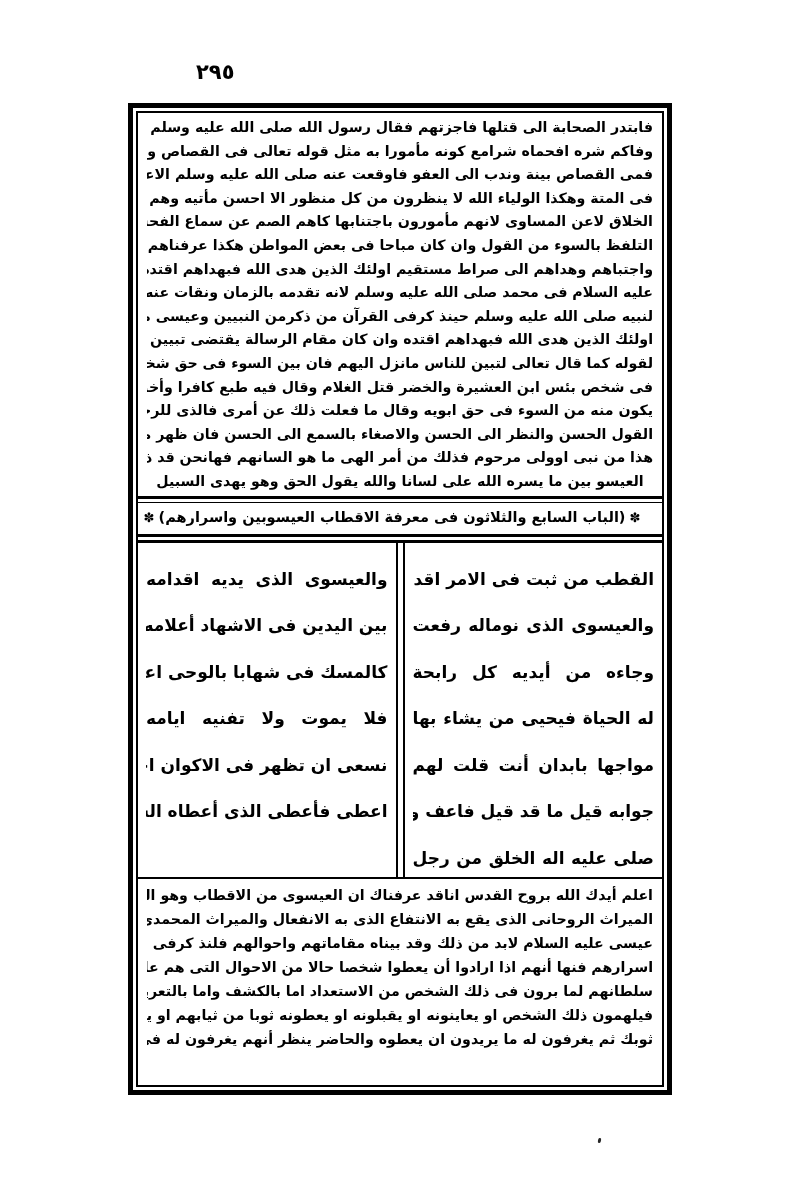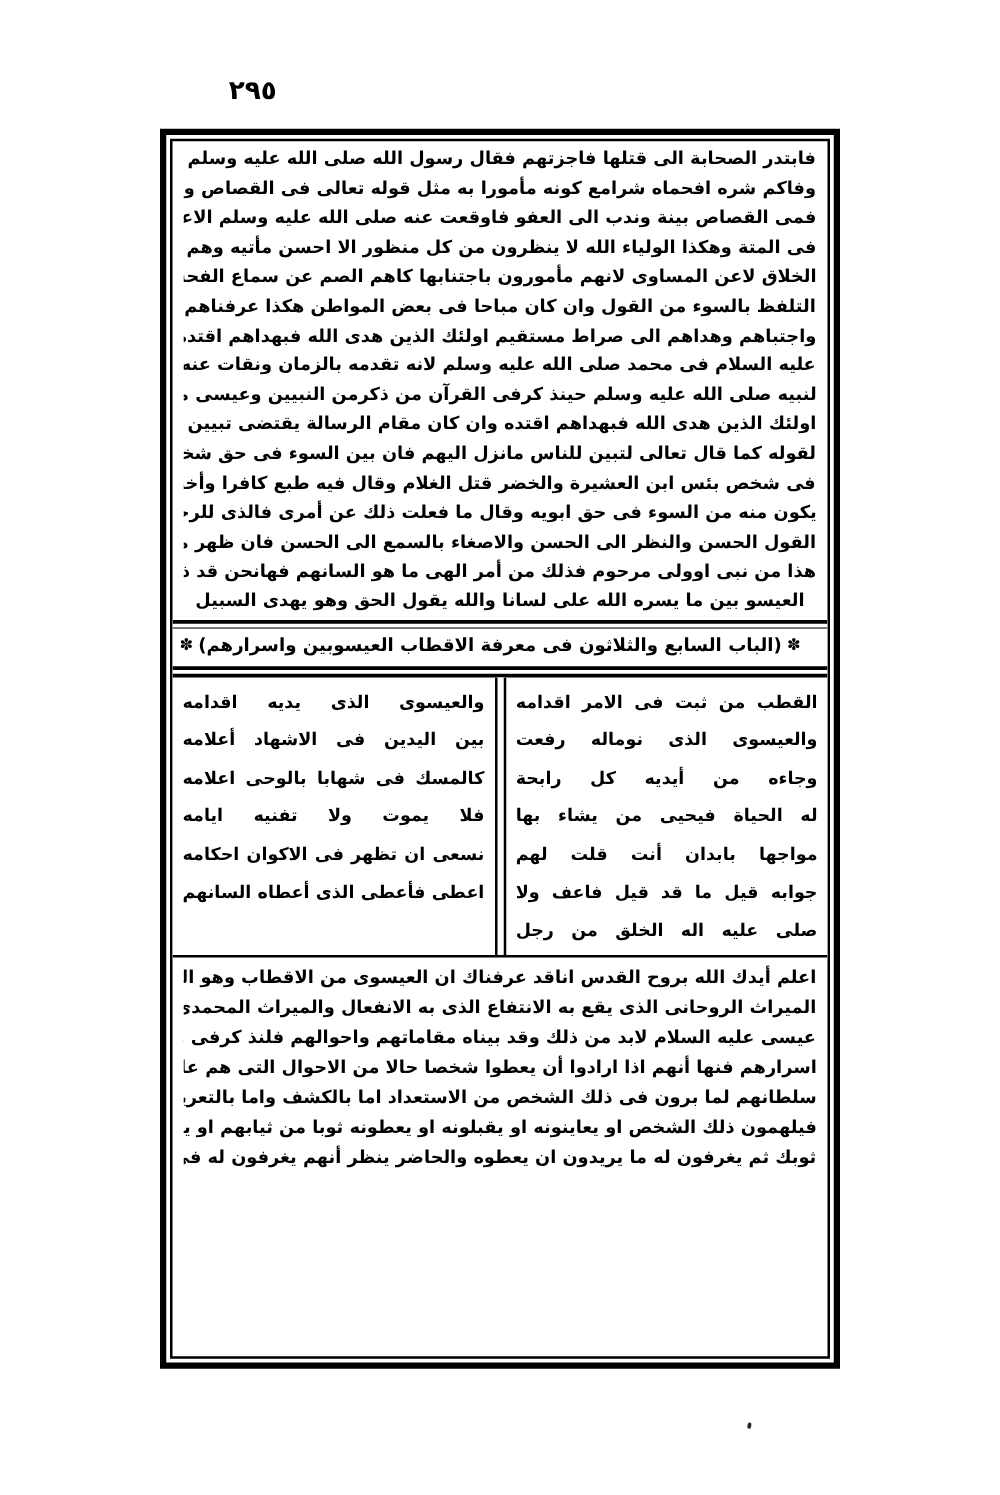--- a/index.html
+++ b/index.html
@@ -15,21 +15,21 @@
     position: relative;
     font-family: "DejaVu Sans", sans-serif;
     color: #000000;
     overflow: hidden;
   }
 
   
   .page-number {
     position: absolute;
     top: 62px;
-    left: 183px;
+    left: 196px;
     font-family: "DejaVu Sans", sans-serif;
     font-size: 21px;
     font-weight: 700;
     letter-spacing: 1px;
     line-height: 1;
     color: #000;
     direction: ltr;
   }
 
   
@@ -139,26 +139,27 @@
     border-left: 2px solid #000;
     background: #fff;
     box-sizing: border-box;
   }
 
   .verse-line {
     direction: rtl;
     text-align: justify;
     text-align-last: justify;
     font-family: "DejaVu Sans", sans-serif;
-    font-size: 14px;
+    font-size: 17px;
     line-height: 30.5px;
     white-space: nowrap;
     overflow: hidden;
     font-weight: 600;
     letter-spacing: -0.2px;
+    margin-top: 16px;
   }
 
   
   .block-bottom {
     flex: 1 1 auto;
     padding-top: 4px;
   }
 
   .block-bottom .ar-line { line-height: 24px; }
 

